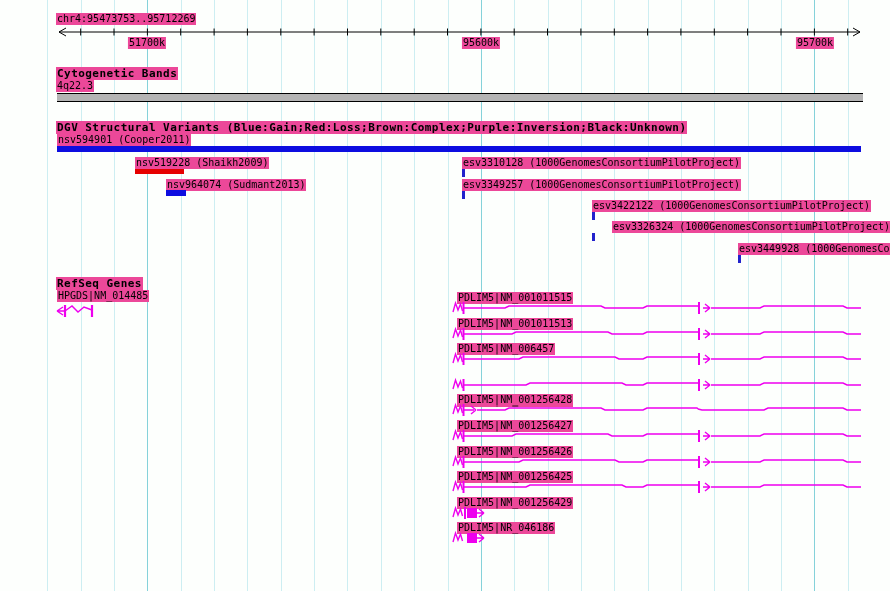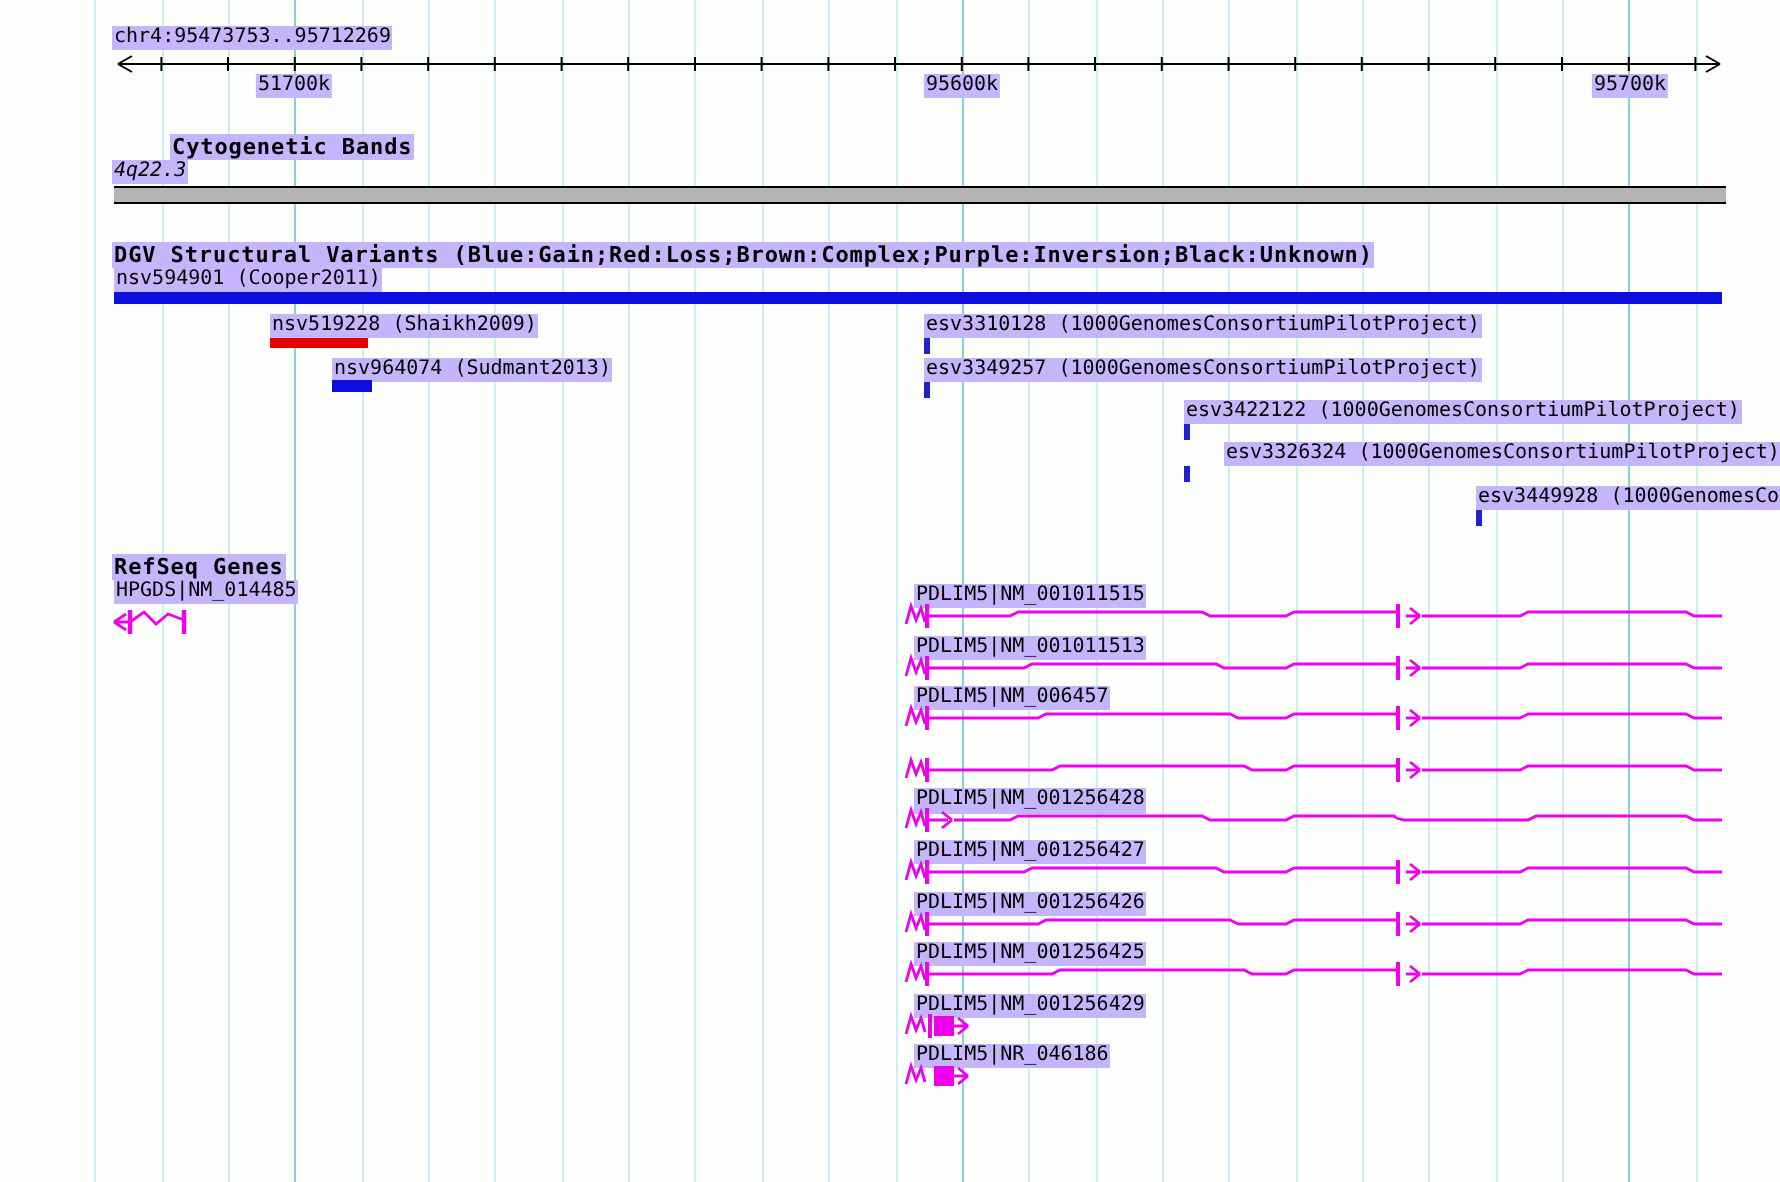--- a/index.html
+++ b/index.html
@@ -4,21 +4,21 @@
 <style>
   html,body{margin:0;padding:0;background:#fff;}
   .canvas{
     position:relative;width:890px;height:591px;overflow:hidden;
     background:#fdfffd;color:#000;
     font-family:"DejaVu Sans Mono","Liberation Mono",monospace;
     font-size:10px;line-height:12px;
   }
   .grid{position:absolute;top:0;bottom:0;width:1px;background:#cdeef2;}
   .grid.major{background:#85d2da;}
-  .lbl{position:absolute;background:#c4b5fd;white-space:pre;padding:0 1px;}
+  .lbl{position:absolute;background:#ec4899;white-space:pre;padding:0 1px;}
   .hdr{font-weight:bold;font-size:11px;letter-spacing:.45px;line-height:13px;}
   .u{}
   .bar{position:absolute;}
   .cytoband{position:absolute;border-top:1px solid #000;border-bottom:1px solid #000;background:#b4b4b4;}
   .ticklabel{transform:translateX(-50%);}
   svg{position:absolute;overflow:visible;}
 </style>
 </head>
 <body>
 
@@ -58,22 +58,22 @@
         <path d="M59,32 H860" stroke="#000000" stroke-width="1" fill="none"></path>
         <path d="M80.7,28.5 V35.5 M114.0,28.5 V35.5 M147.4,28.5 V35.5 M180.7,28.5 V35.5 M214.1,28.5 V35.5 M247.4,28.5 V35.5 M280.8,28.5 V35.5 M314.1,28.5 V35.5 M347.5,28.5 V35.5 M380.8,28.5 V35.5 M414.2,28.5 V35.5 M447.5,28.5 V35.5 M480.9,28.5 V35.5 M514.2,28.5 V35.5 M547.5,28.5 V35.5 M580.9,28.5 V35.5 M614.3,28.5 V35.5 M647.6,28.5 V35.5 M680.9,28.5 V35.5 M714.3,28.5 V35.5 M747.6,28.5 V35.5 M781.0,28.5 V35.5 M814.4,28.5 V35.5 M847.7,28.5 V35.5 " stroke="#000000" stroke-width="1" fill="none"></path>
         <path d="M59,32 l7,-4 M59,32 l7,4" stroke="#000000" stroke-width="1" fill="none"></path>
         <path d="M860,32 l-7,-4 M860,32 l-7,4" stroke="#000000" stroke-width="1" fill="none"></path>
       </svg>
       <div class="lbl ticklabel" style="left: 147px; top: 37px;">51700k</div>
       <div class="lbl ticklabel" style="left: 481px; top: 37px;">95600k</div>
       <div class="lbl ticklabel" style="left: 815px; top: 37px;">95700k</div>
     </div>
 
-  <div class="lbl hdr" id="cytoHeader" style="left: 56px; top: 67px; margin-left: 29px;">Cytogenetic Bands</div>
-  <div class="lbl" id="cytoBandLabel" style="left: 56px; top: 80px; font-style: italic;">4q22.3</div>
+  <div class="lbl hdr" id="cytoHeader" style="left: 56px; top: 67px;">Cytogenetic Bands</div>
+  <div class="lbl" id="cytoBandLabel" style="left: 56px; top: 80px;">4q22.3</div>
   <div class="cytoband" id="cytoBar" style="left: 57px; top: 93px; width: 806px; height: 7px;"></div>
 
   <div class="lbl hdr" id="dgvHeader" style="left: 56px; top: 121px;">DGV Structural Variants (Blue:Gain;Red:Loss;Brown:Complex;Purple:Inversion;Black:Unknown)</div>
   <div id="dgvlayer">
       <div class="lbl" style="left: 57px; top: 134px;"><span class="u">nsv594901</span><span> (Cooper2011)</span></div>
       <div class="bar" style="left: 57px; top: 146px; width: 804px; height: 6px; background: rgb(13, 13, 224);"></div>
       <div class="lbl" style="left: 135px; top: 157px;"><span class="u">nsv519228</span><span> (Shaikh2009)</span></div>
       <div class="bar" style="left: 135px; top: 169px; width: 49px; height: 5px; background: rgb(230, 0, 0);"></div>
       <div class="lbl" style="left: 166px; top: 179px;"><span class="u">nsv964074</span><span> (Sudmant2013)</span></div>
       <div class="bar" style="left: 166px; top: 190px; width: 20px; height: 6px; background: rgb(13, 13, 224);"></div>

